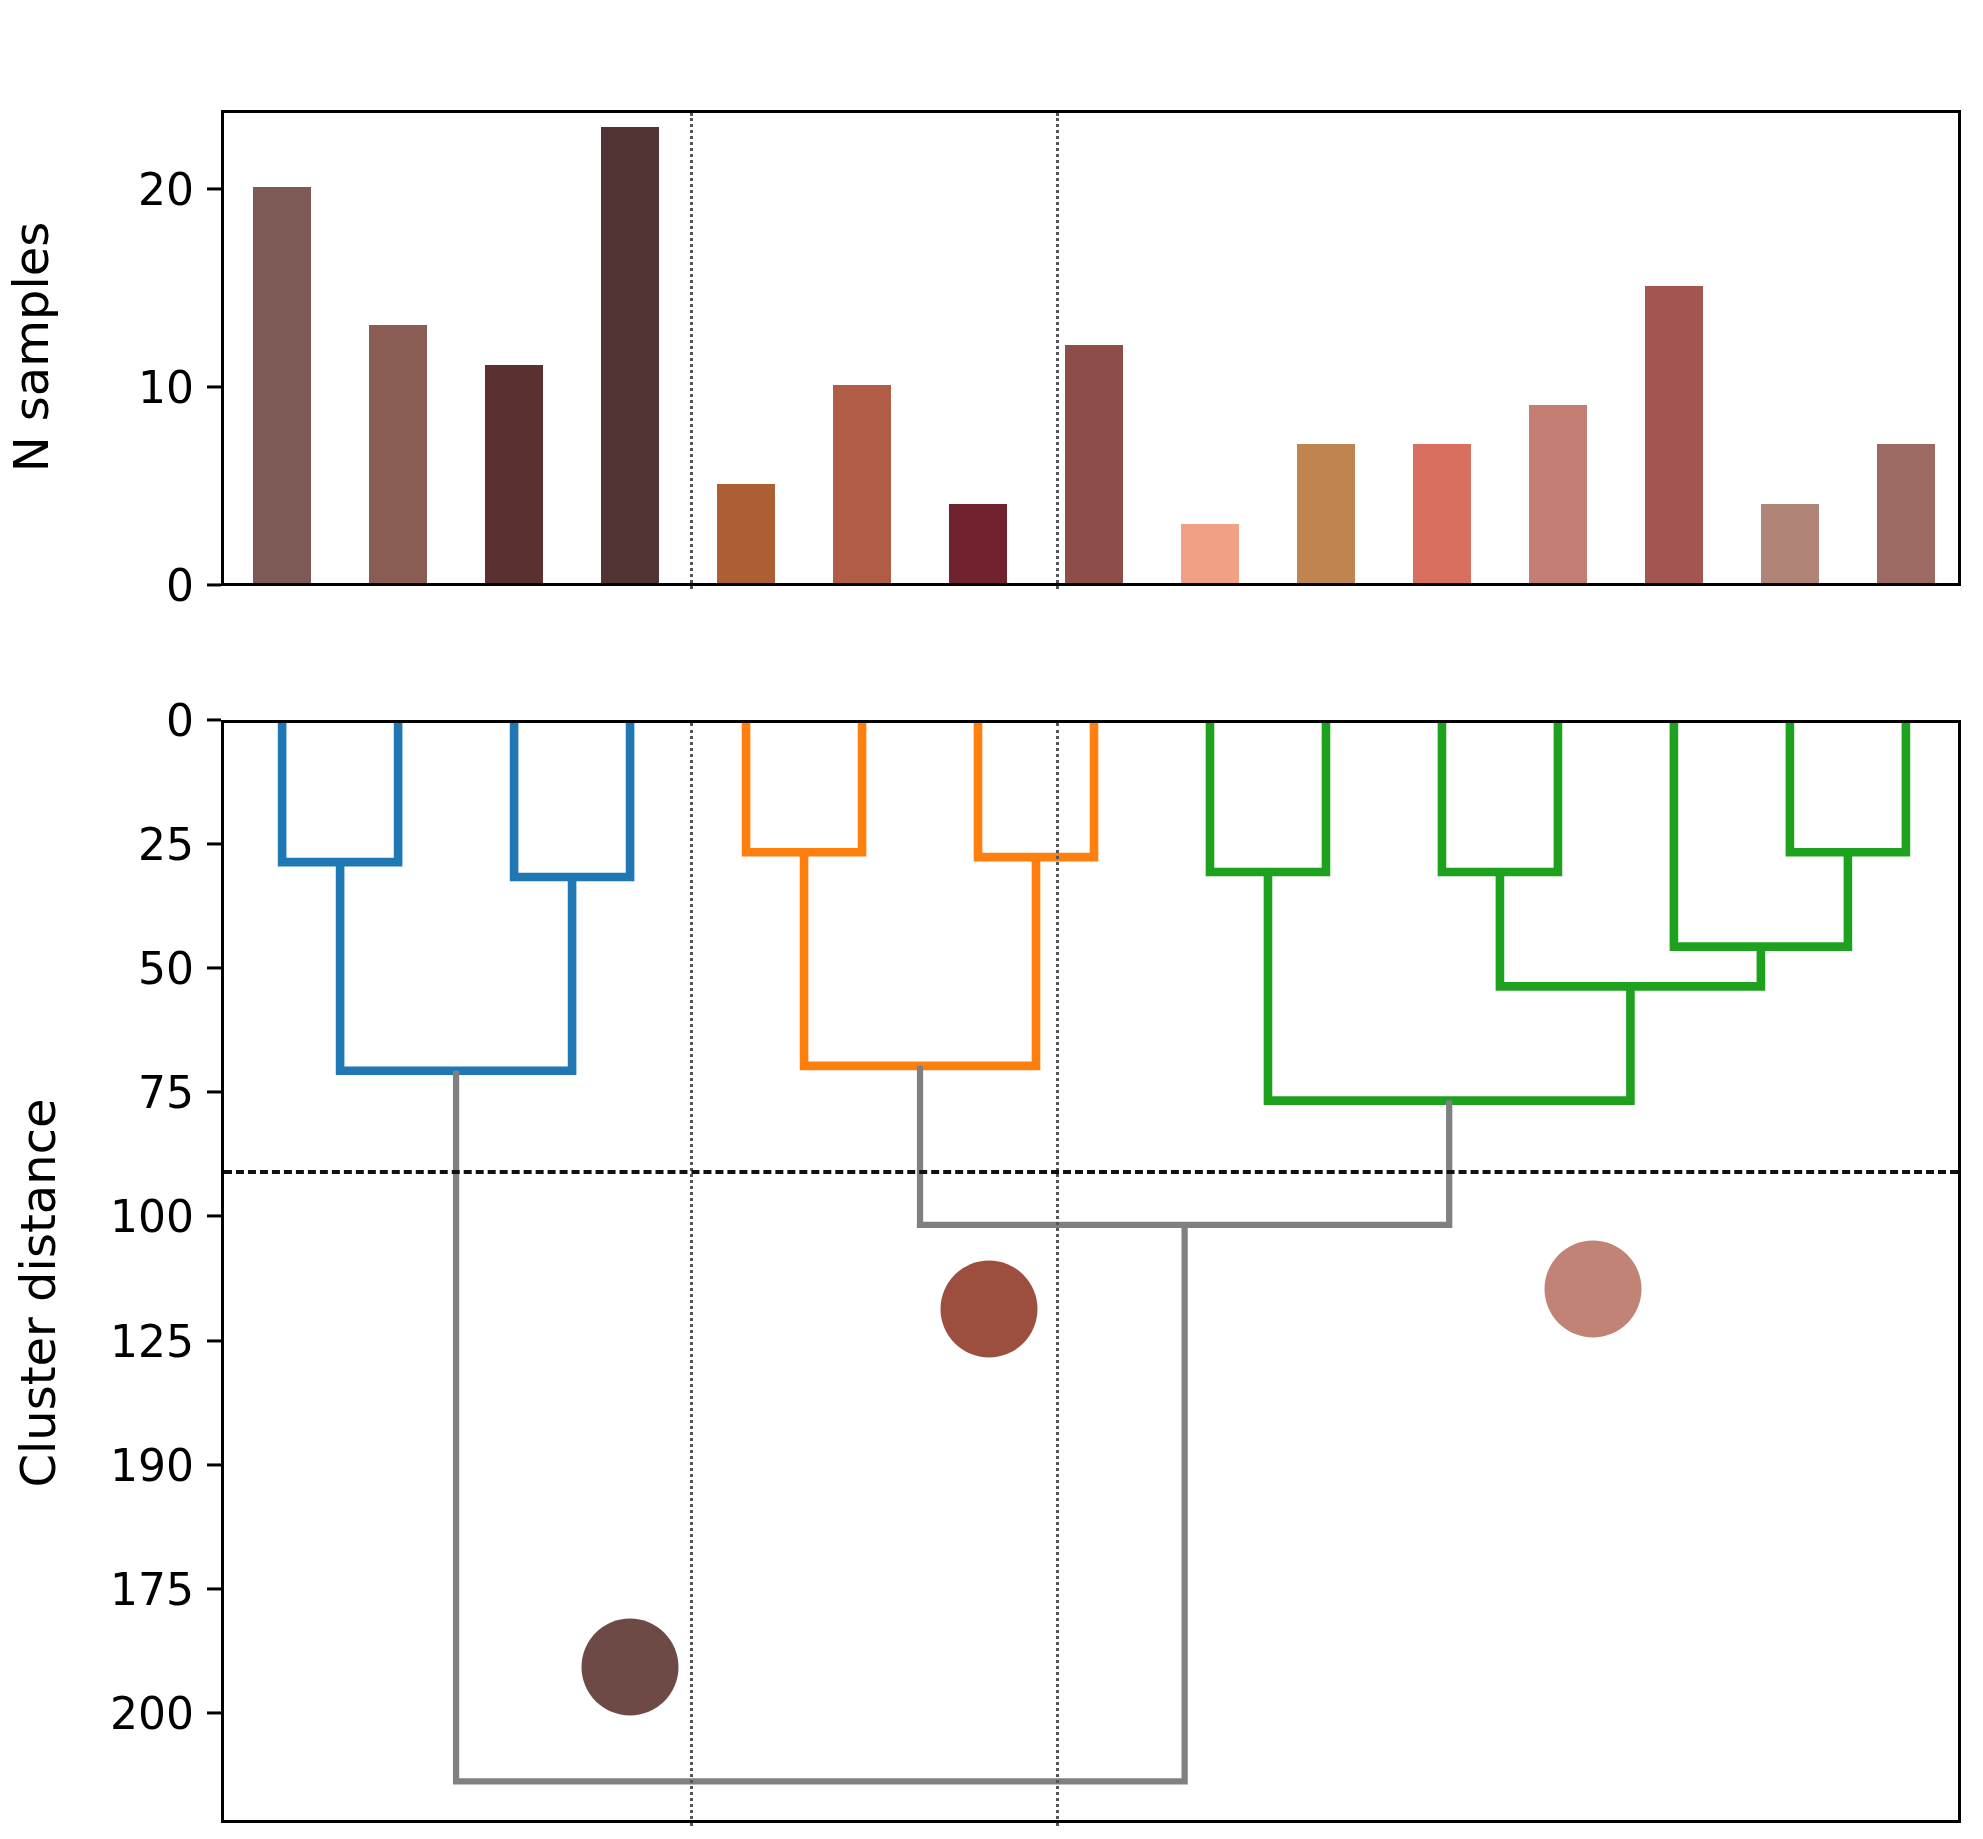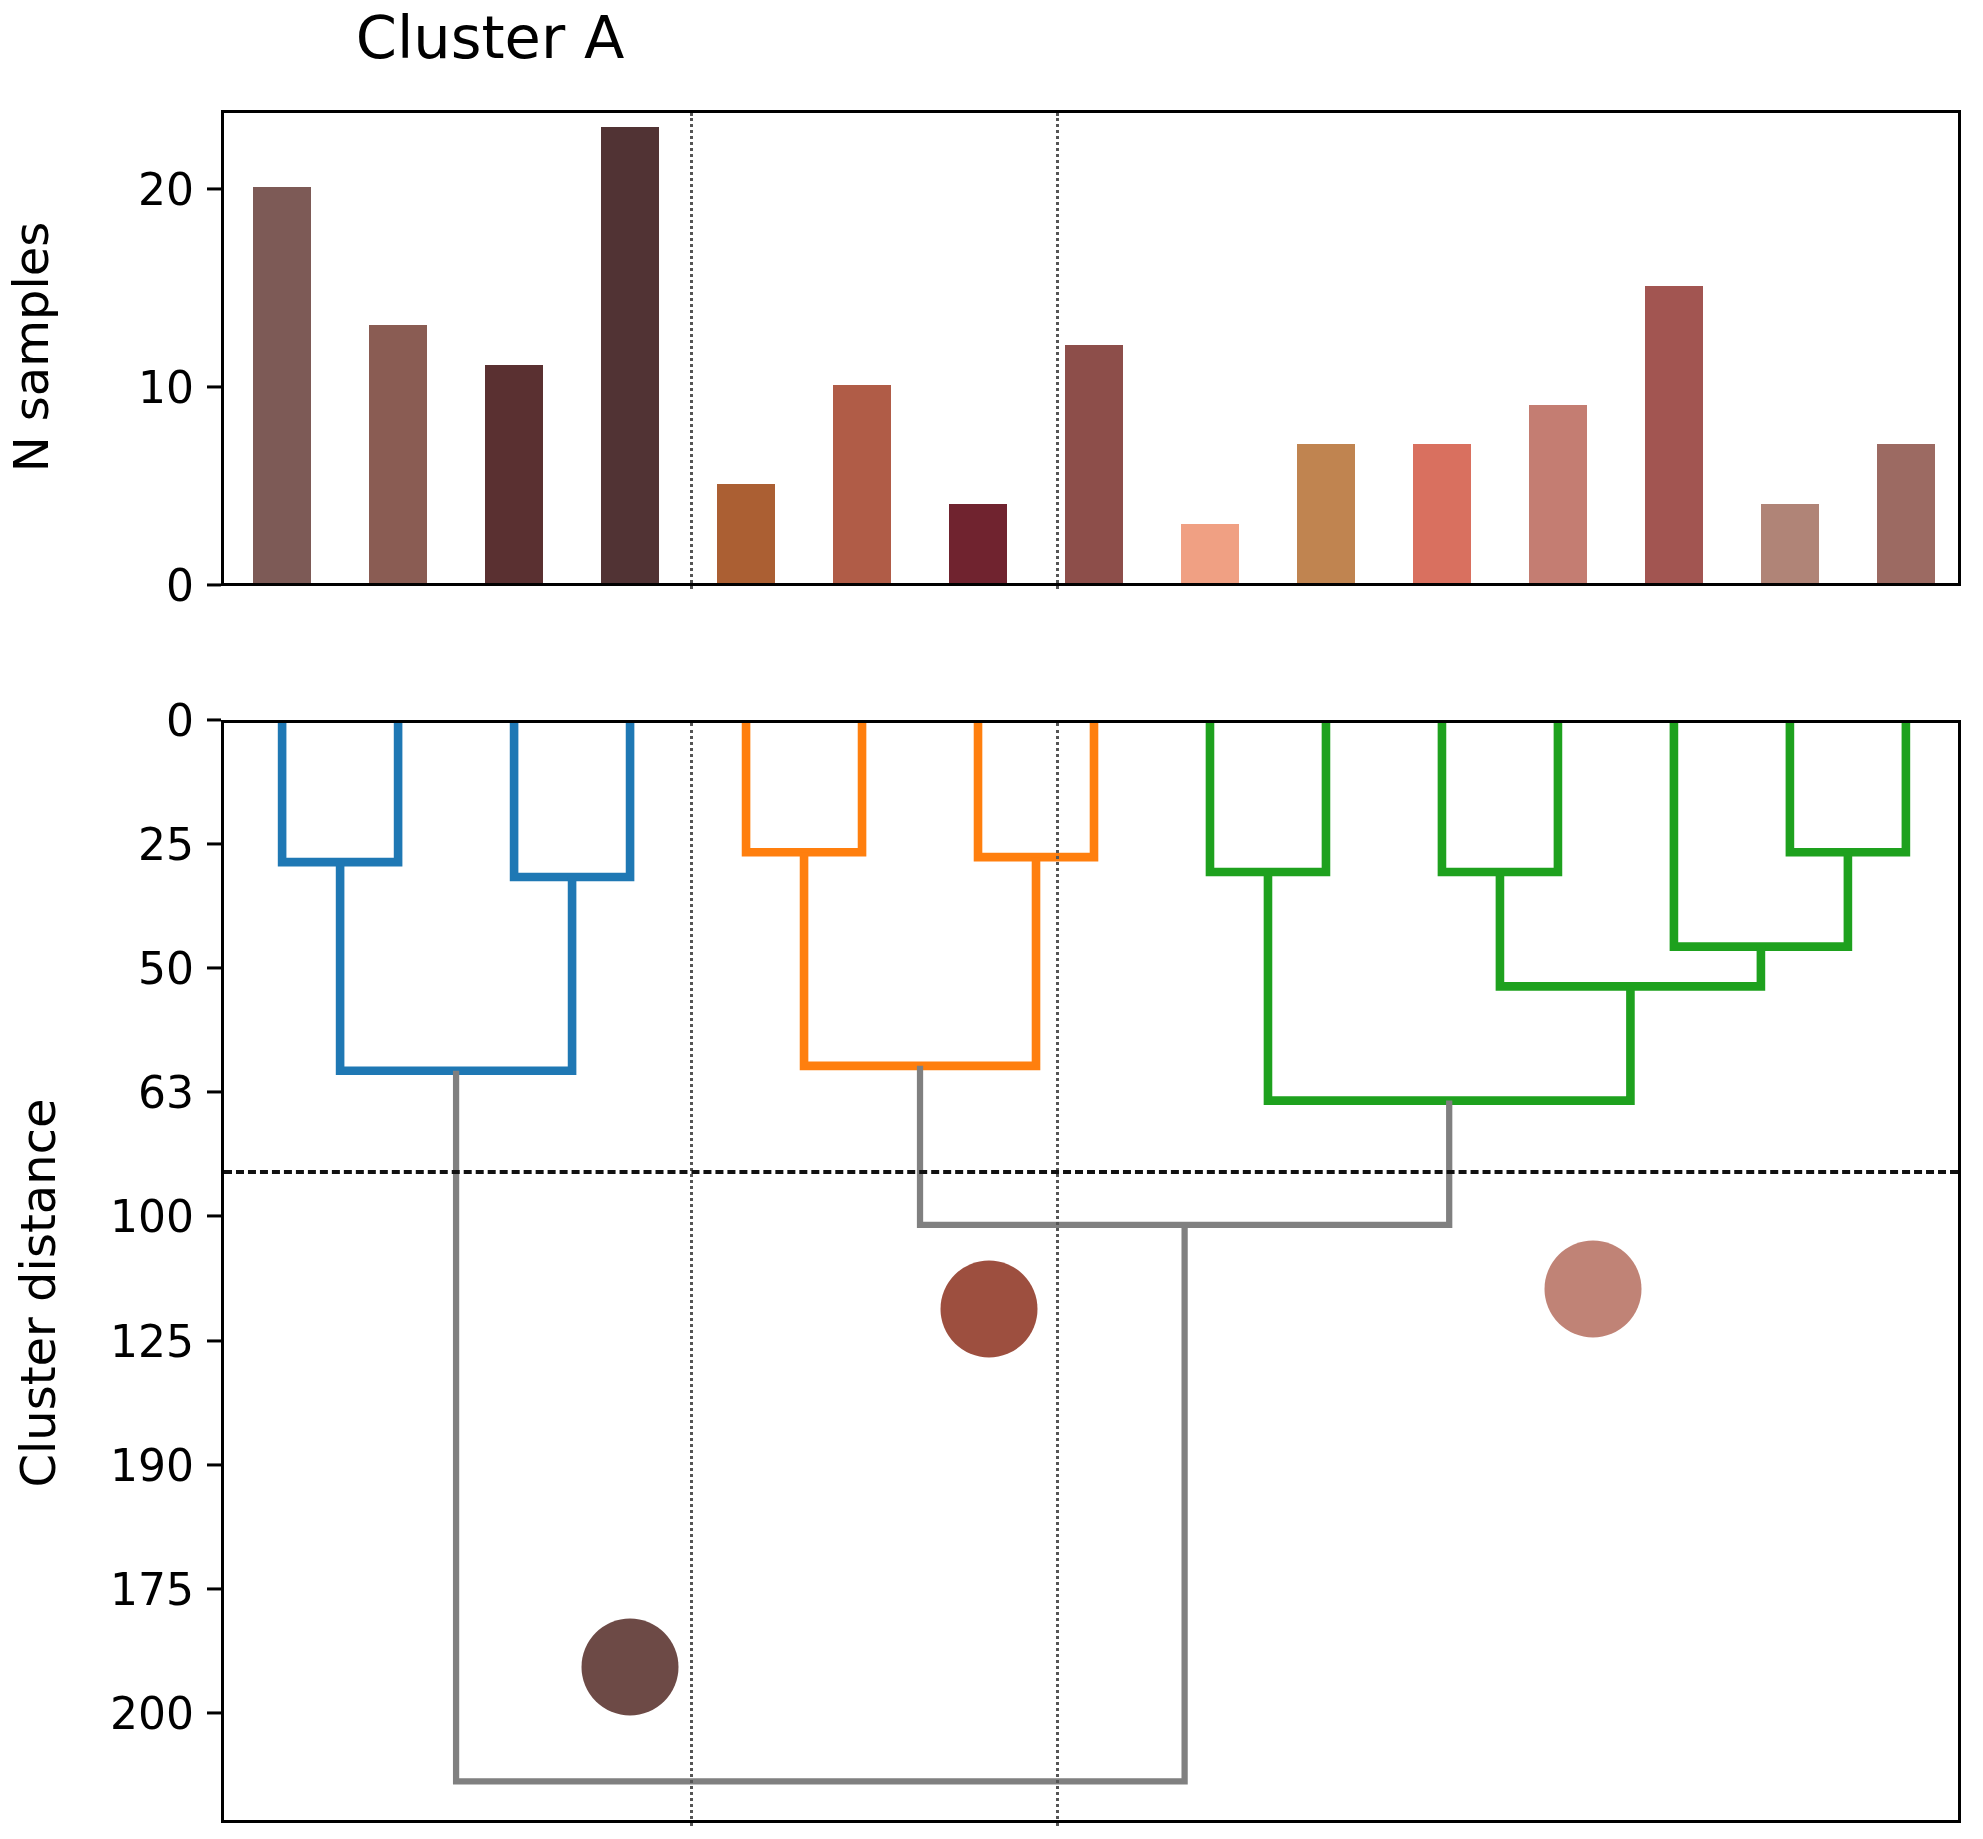--- a/index.html
+++ b/index.html
@@ -71,21 +71,20 @@
   .link{fill:none;stroke-linecap:butt;stroke-linejoin:miter;}
 
   
   .cluster-dot{position:absolute;border-radius:50%;transform:translate(-50%,-50%);}
 </style>
 </head>
 <body>
 
 <div id="figure">
 
-  <div class="cluster-title" style="left: 490px; top: 7.8px;">Cluster A</div>
 
   <div class="axis-label" id="bar-ylabel" style="left: 31px; top: 347px; transform: translate(-50%, -50%) rotate(-90deg);">N samples</div>
   <div id="bar-ytick-container">
       <div class="ytick-label" style="right: 1790px; top: 585px;">0</div>
       <div class="ytick-mark" style="left: 207px; top: 585px;"></div>
       <div class="ytick-label" style="right: 1790px; top: 387px;">10</div>
       <div class="ytick-mark" style="left: 207px; top: 387px;"></div>
       <div class="ytick-label" style="right: 1790px; top: 189px;">20</div>
       <div class="ytick-mark" style="left: 207px; top: 189px;"></div>
     </div>
@@ -115,21 +114,21 @@
   </div>
 
   <div class="axis-label" id="dendro-ylabel" style="left: 38px; top: 1293px; transform: translate(-50%, -50%) rotate(-90deg);">Cluster distance</div>
   <div id="dendro-ytick-container">
       <div class="ytick-label" style="right: 1790px; top: 720px;">0</div>
       <div class="ytick-mark" style="left: 207px; top: 720px;"></div>
       <div class="ytick-label" style="right: 1790px; top: 844px;">25</div>
       <div class="ytick-mark" style="left: 207px; top: 844px;"></div>
       <div class="ytick-label" style="right: 1790px; top: 968px;">50</div>
       <div class="ytick-mark" style="left: 207px; top: 968px;"></div>
-      <div class="ytick-label" style="right: 1790px; top: 1092px;">63</div>
+      <div class="ytick-label" style="right: 1790px; top: 1092px;">75</div>
       <div class="ytick-mark" style="left: 207px; top: 1092px;"></div>
       <div class="ytick-label" style="right: 1790px; top: 1216px; margin-left: 16px;">100</div>
       <div class="ytick-mark" style="left: 207px; top: 1216px;"></div>
       <div class="ytick-label" style="right: 1790px; top: 1341px;">125</div>
       <div class="ytick-mark" style="left: 207px; top: 1341px;"></div>
       <div class="ytick-label" style="right: 1790px; top: 1465px;">190</div>
       <div class="ytick-mark" style="left: 207px; top: 1465px;"></div>
       <div class="ytick-label" style="right: 1790px; top: 1589px;">175</div>
       <div class="ytick-mark" style="left: 207px; top: 1589px;"></div>
       <div class="ytick-label" style="right: 1790px; top: 1713px;">200</div>

